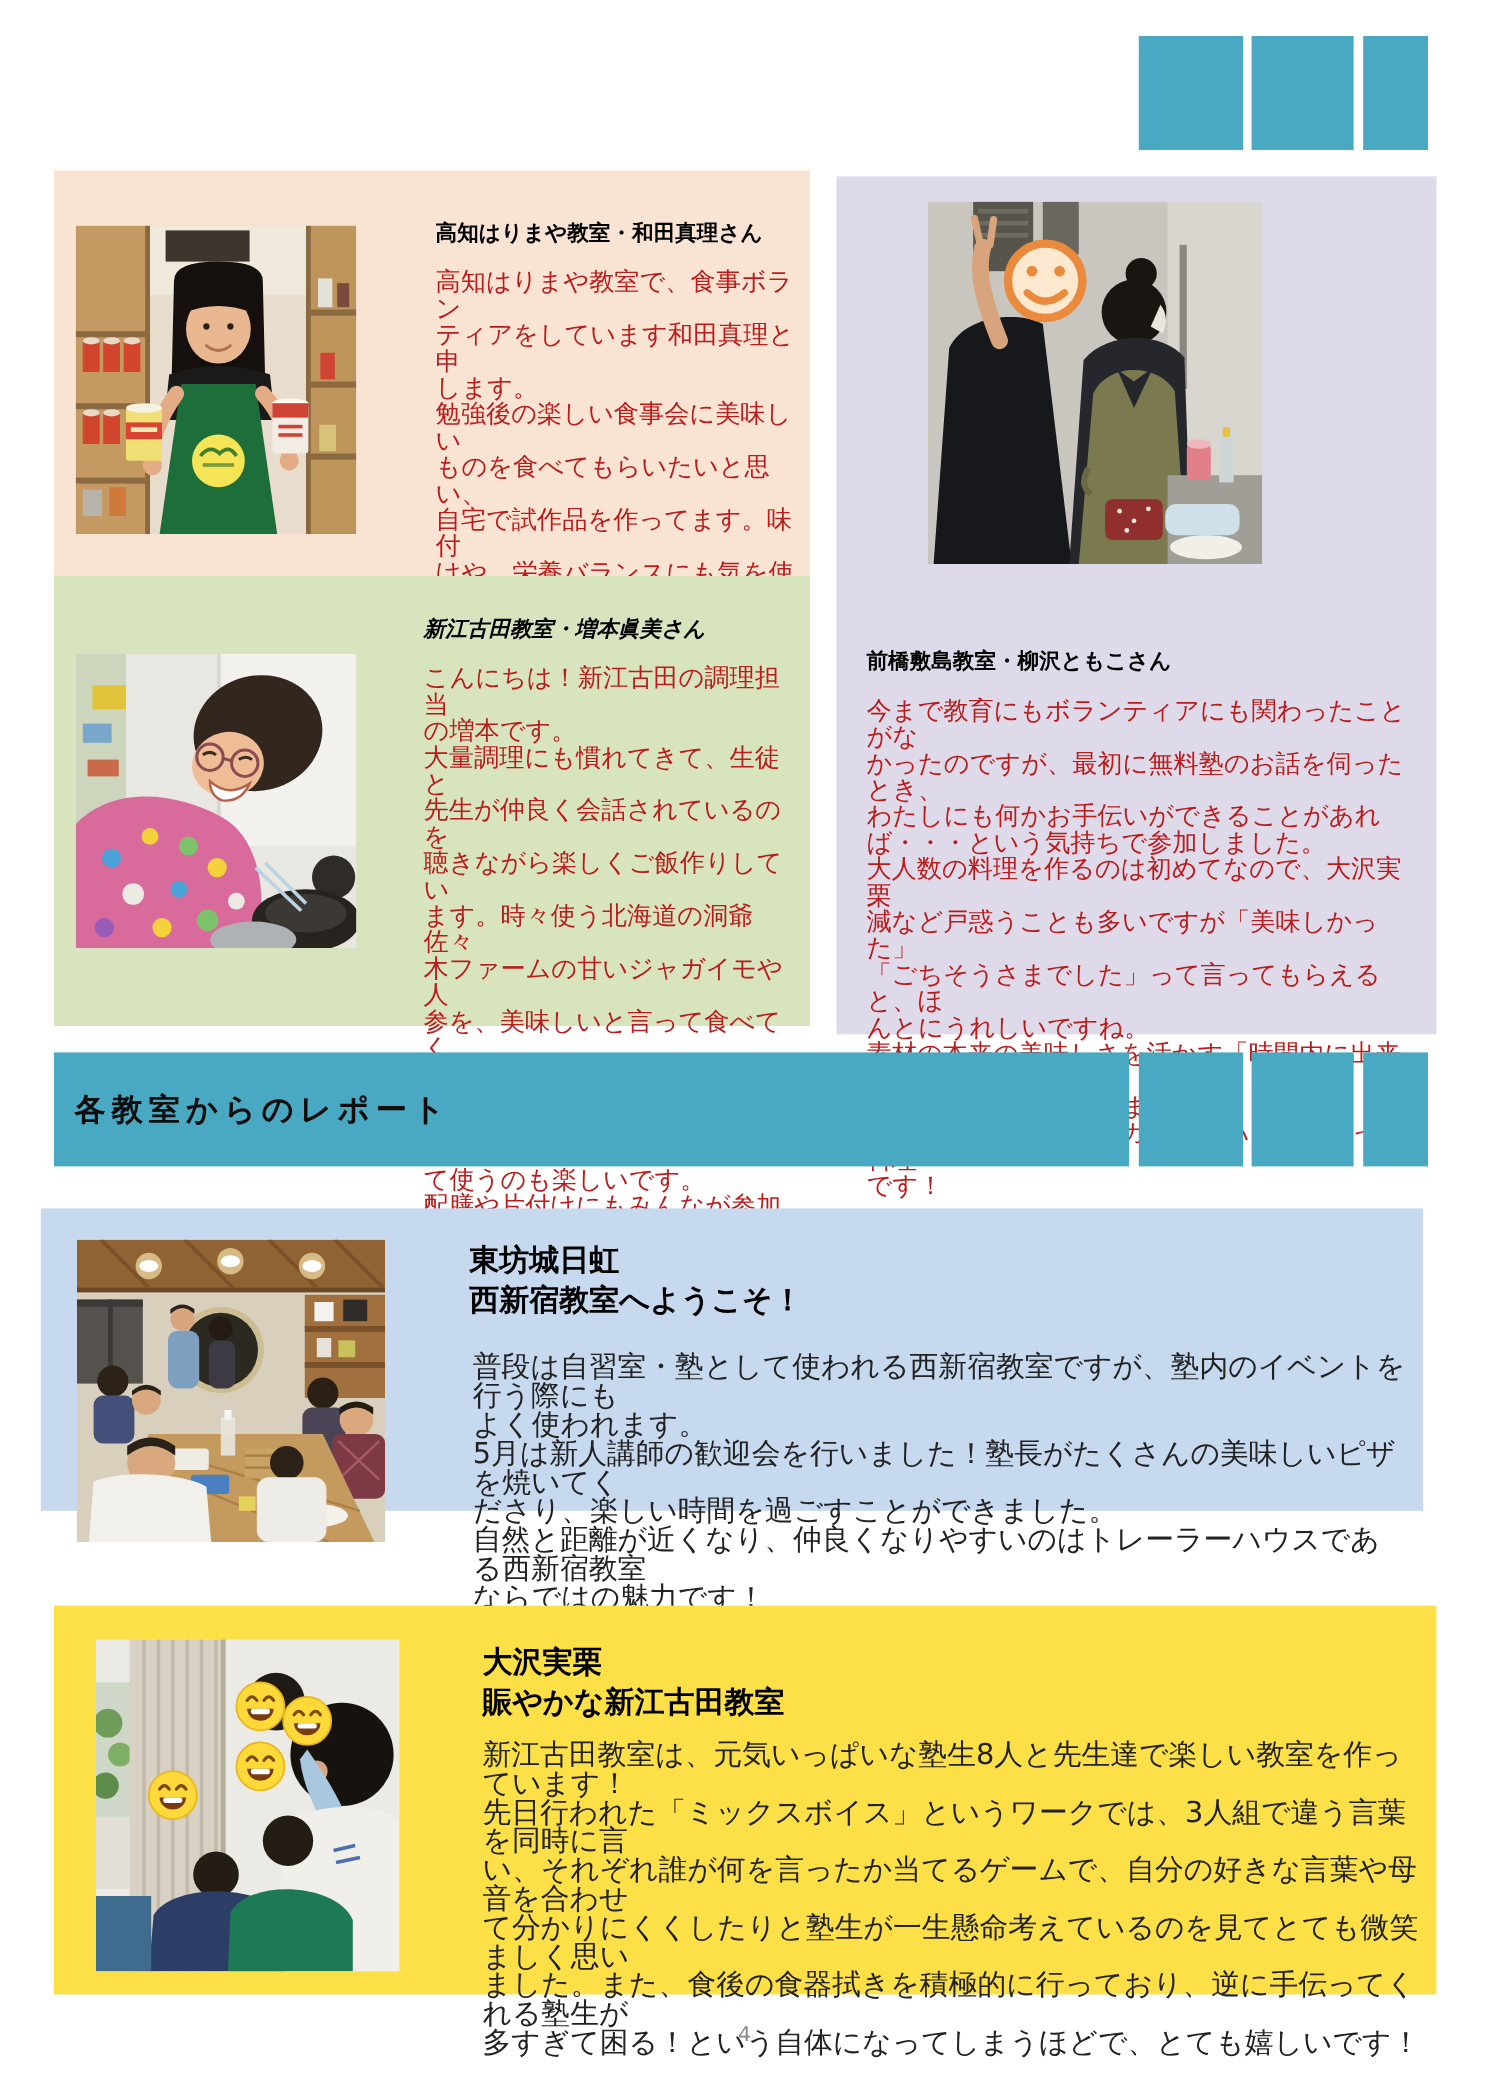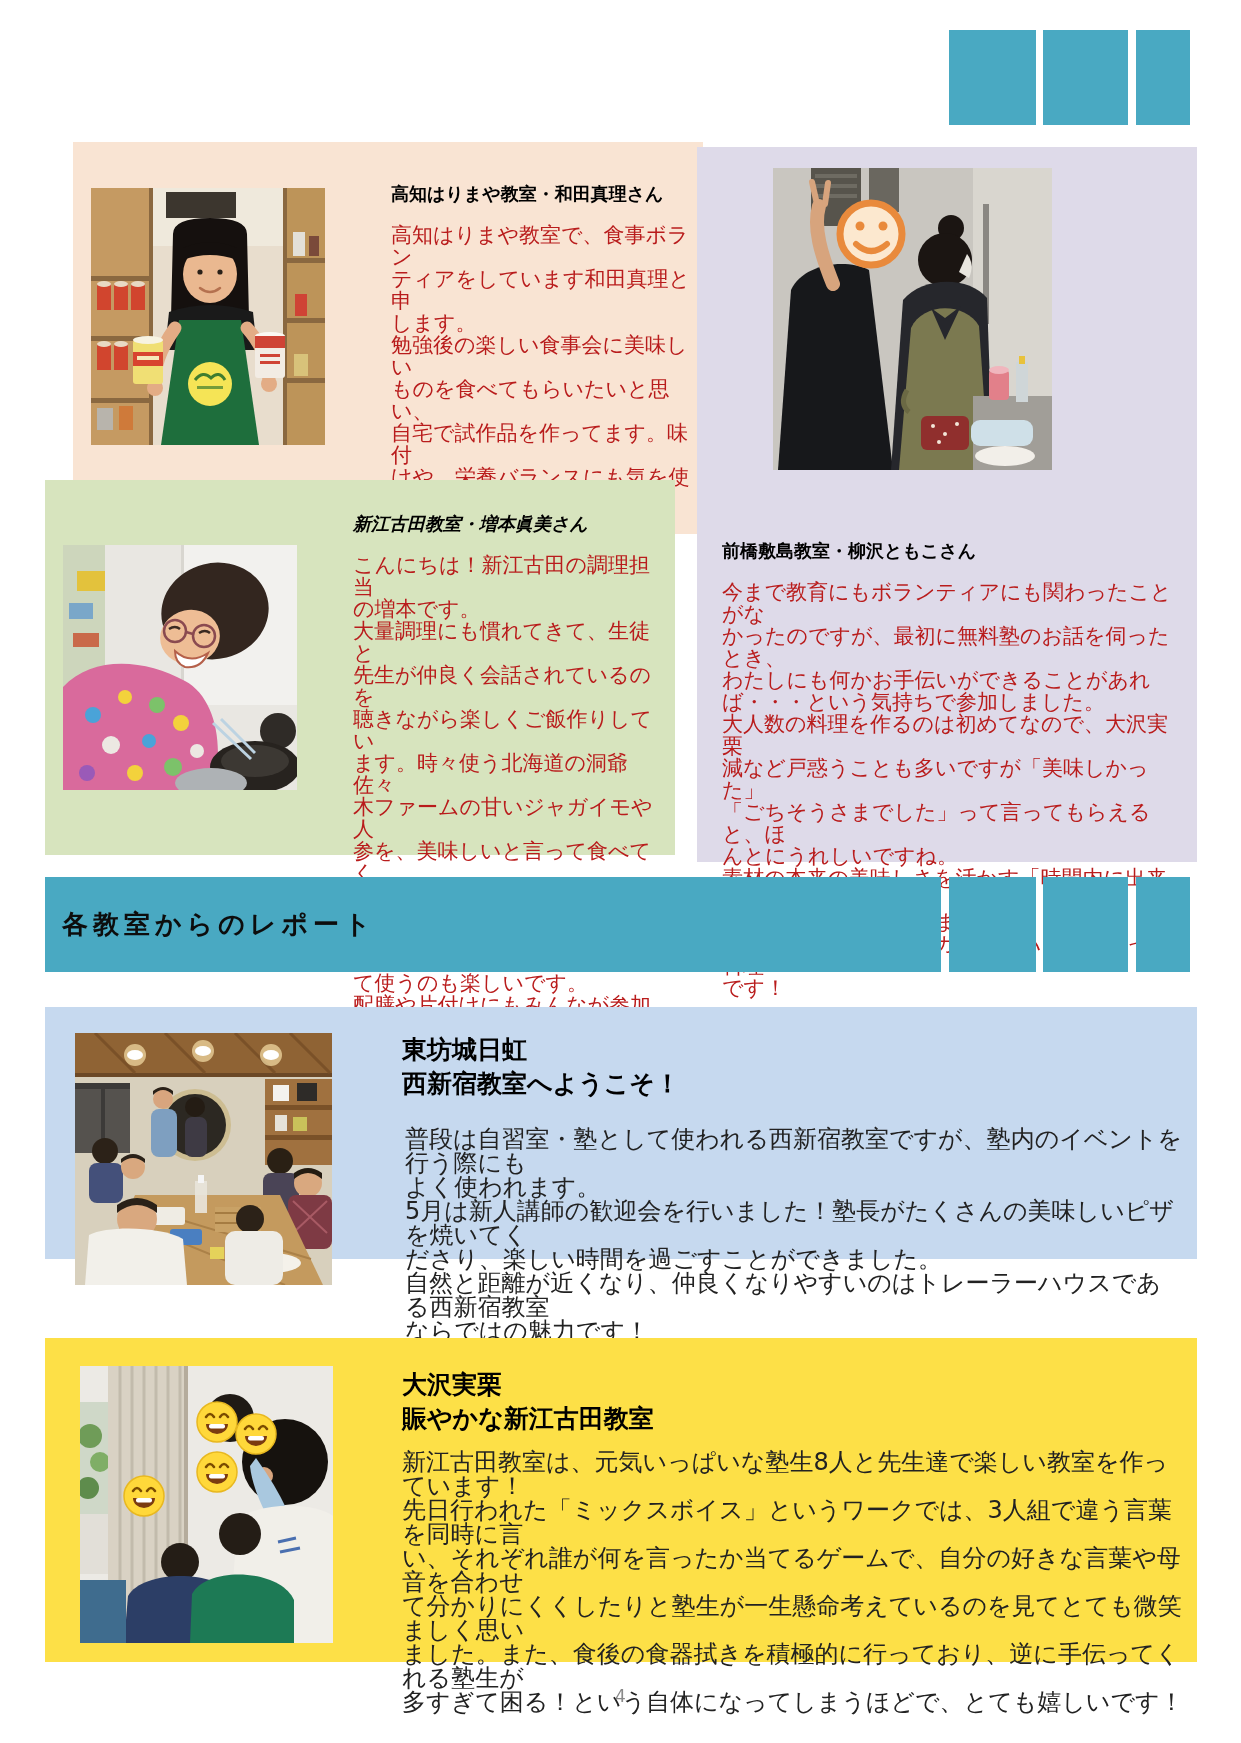--- a/index.html
+++ b/index.html
@@ -13,24 +13,24 @@
   .band-main { position:absolute; left:0; top:0; width:896px; height:100%;
     background:#49a9c2; display:flex; align-items:center; }
   .band-title { font-size:26px; font-weight:bold; color:#0d0d0d;
     letter-spacing:5px; padding-left:17px; white-space:nowrap; }
   .deco { position:absolute; top:0; height:100%; background:#49a9c2; }
   .deco-1 { left:904px; width:87px; }
   .deco-2 { left:998px; width:85px; }
   .deco-3 { left:1091px; width:54px; }
 
   .card { position:absolute; }
-  .card-peach      { left:45px;  top:142px;  width:630px;  height:392px; background:#f9e4d3;margin-left:28px; }
+  .card-peach      { left:45px;  top:142px;  width:630px;  height:392px; background:#f9e4d3; }
   .card-lavender   { left:697px; top:147px;  width:500px;  height:715px; background:#dedae9; }
   .card-green      { left:45px;  top:480px;  width:630px;  height:375px; background:#d7e4be; }
-  .card-blue       { left:45px;  top:1007px; width:1152px; height:252px; background:#c6d9ef; }
+  .card-blue       { left:34px;  top:1007px; width:1152px; height:252px; background:#c6d9ef; }
   .card-lightgreen { left:45px;  top:1338px; width:1152px; height:324px; background:#fde047; }
 
   .staff-title { position:absolute; font-weight:bold; font-size:18px; color:#000; white-space:nowrap; }
   .staff-body  { position:absolute; font-size:21px; line-height:22px; white-space:pre-line; color:#b91c1c; }
   .report-title{ position:absolute; font-weight:bold; font-size:25px; line-height:34px; white-space:pre-line; color:#000; }
   .report-body { position:absolute; font-size:24px; line-height:24px; white-space:pre-line; color:#222; }
 
   .photo { position:absolute; overflow:hidden; background:#ddd; }
   .photo svg { display:block; }
 

